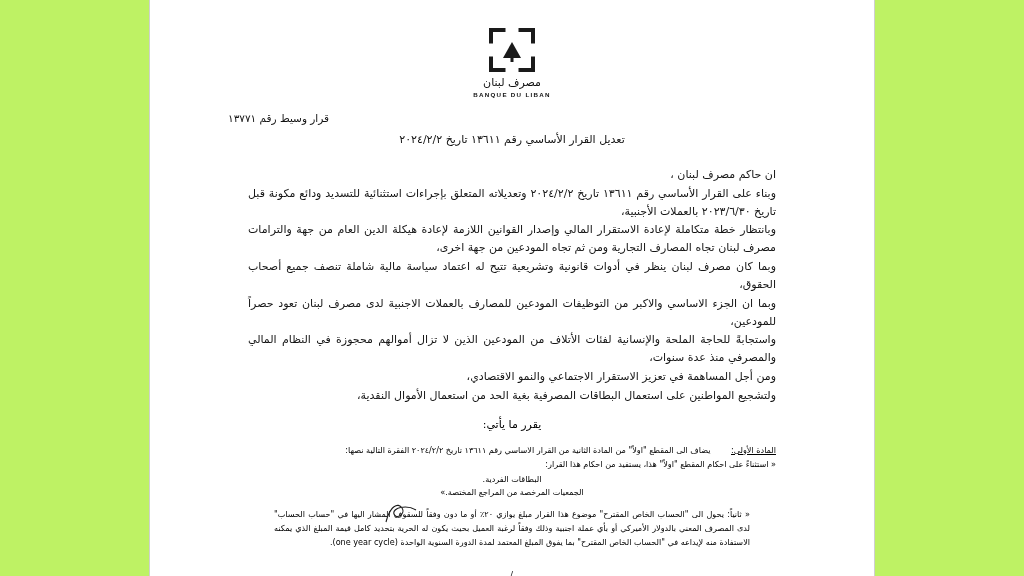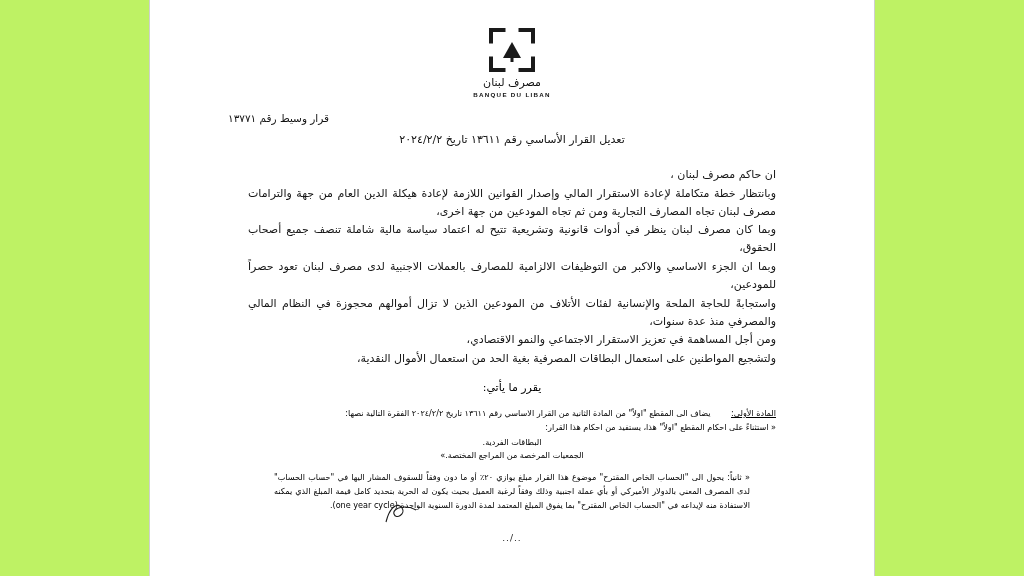--- a/index.html
+++ b/index.html
@@ -229,23 +229,24 @@
         </div>
         <div class="logo-ar">مصرف لبنان</div>
         <div class="logo-en">BANQUE DU LIBAN</div>
       </div>
 
       <div class="doc-title">قرار وسيط رقم ١٣٧٧١</div>
       <div class="doc-subtitle">تعديل القرار الأساسي رقم ١٣٦١١ تاريخ ٢٠٢٤/٢/٢</div>
 
       <div class="body-block">
         <p>ان حاكم مصرف لبنان ،</p>
+        <p>وبناء على القرار الأساسي رقم ١٣٦١١ تاريخ ٢٠٢٤/٢/٢ وتعديلاته المتعلق بإجراءات استثنائية للتسديد ودائع مكونة قبل تاريخ ٢٠٢٣/٦/٣٠ بالعملات الأجنبية،</p>
         <p>وبانتظار خطة متكاملة لإعادة الاستقرار المالي وإصدار القوانين اللازمة لإعادة هيكلة الدين العام من جهة والترامات مصرف لبنان تجاه المصارف التجارية ومن ثم تجاه المودعين من جهة اخرى،</p>
         <p>وبما كان مصرف لبنان ينظر في أدوات قانونية وتشريعية تتيح له اعتماد سياسة مالية شاملة تنصف جميع أصحاب الحقوق،</p>
-        <p>وبما ان الجزء الاساسي والاكبر من التوظيفات الالزامية للمصارف بالعملات الاجنبية لدى مصرف لبنان تعود حصراً للمودعين،</p>
+        <p>وبما ان الجزء الاساسي والاكبر من التوظيفات المودعين للمصارف بالعملات الاجنبية لدى مصرف لبنان تعود حصراً للمودعين،</p>
         <p>واستجابةً للحاجة الملحة والإنسانية لفئات الأتلاف من المودعين الذين لا تزال أموالهم محجوزة في النظام المالي والمصرفي منذ عدة سنوات،</p>
         <p>ومن أجل المساهمة في تعزيز الاستقرار الاجتماعي والنمو الاقتصادي،</p>
         <p>ولتشجيع المواطنين على استعمال البطاقات المصرفية بغية الحد من استعمال الأموال النقدية،</p>
       </div>
 
       <div class="center-line">يقرر ما يأتي:</div>
 
       <div class="article">
         <p>
           <span class="lead">المادة الأولى:</span><span> يضاف الى المقطع "اولاً" من المادة الثانية من القرار الاساسي رقم ١٣٦١١ تاريخ ٢٠٢٤/٢/٢ الفقرة التالية نصها:</span>

